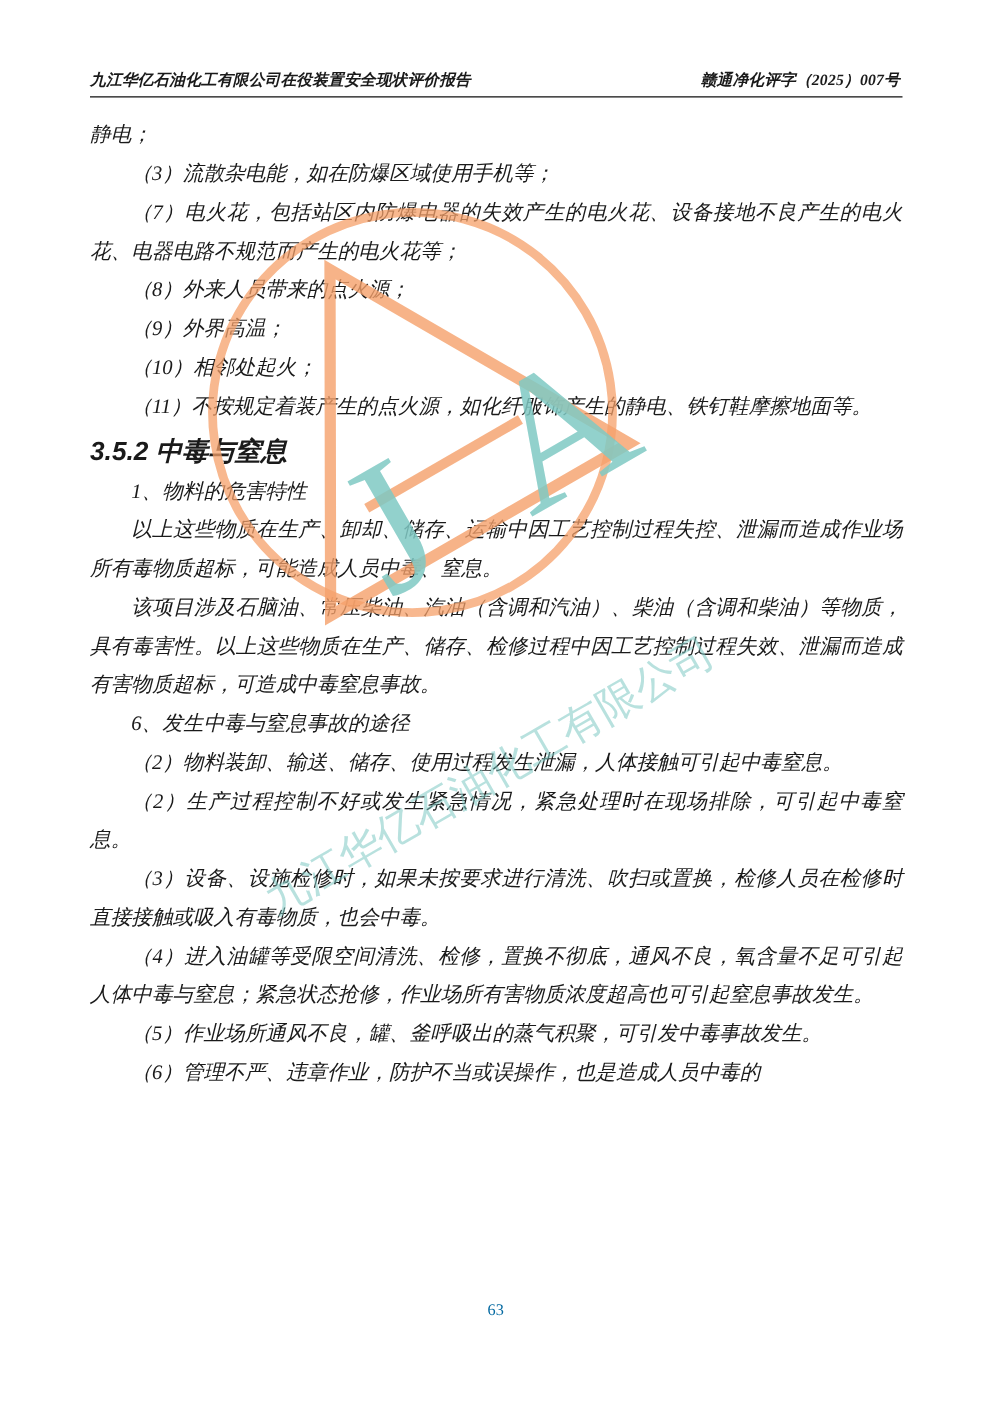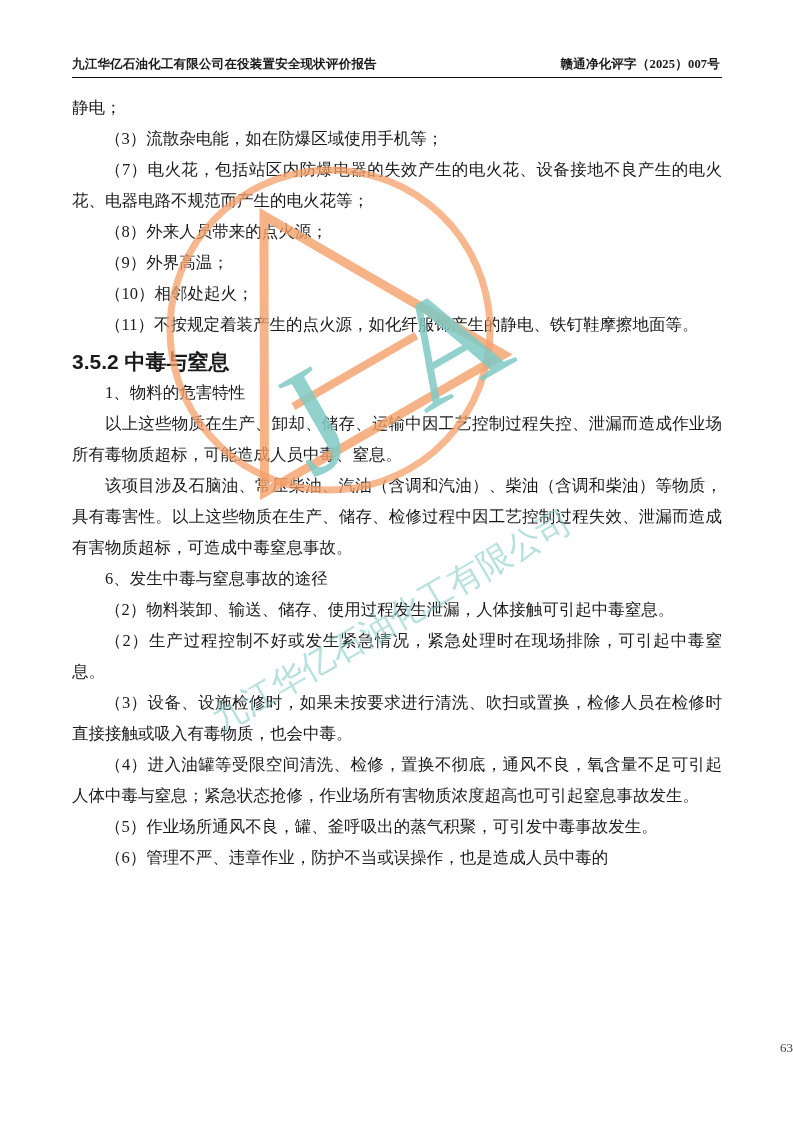--- a/index.html
+++ b/index.html
@@ -14,20 +14,21 @@
     background: #ffffff;
     overflow: hidden;
     font-family: "Liberation Serif", "DejaVu Serif", serif;
     color: #1a1a1a;
   }
   .content {
     position: absolute;
     left: 72px;
     top: 56px;
     width: 650px;
+    font-style: italic;
   }
   .header {
     position: relative;
     display: flex;
     justify-content: space-between;
     align-items: flex-end;
     font-size: 12.5px;
     font-weight: bold;
     padding-bottom: 4px;
     border-bottom: 1.3px solid #111;
@@ -59,23 +60,23 @@
     font-size: 21px;
     font-weight: bold;
     line-height: 31px;
     font-family: "Liberation Sans", sans-serif;
   }
   .page-number {
     position: absolute;
     left: 0;
     right: 0;
     top: 1040px;
-    text-align: right;
+    text-align: center;
     font-size: 13px;
-    color: #404040;
+    color: #0369a1;
     font-family: "Liberation Serif", serif;
   }
 
   
   .watermark {
     position: absolute;
     left: 0;
     top: 0;
     width: 793px;
     height: 1122px;

